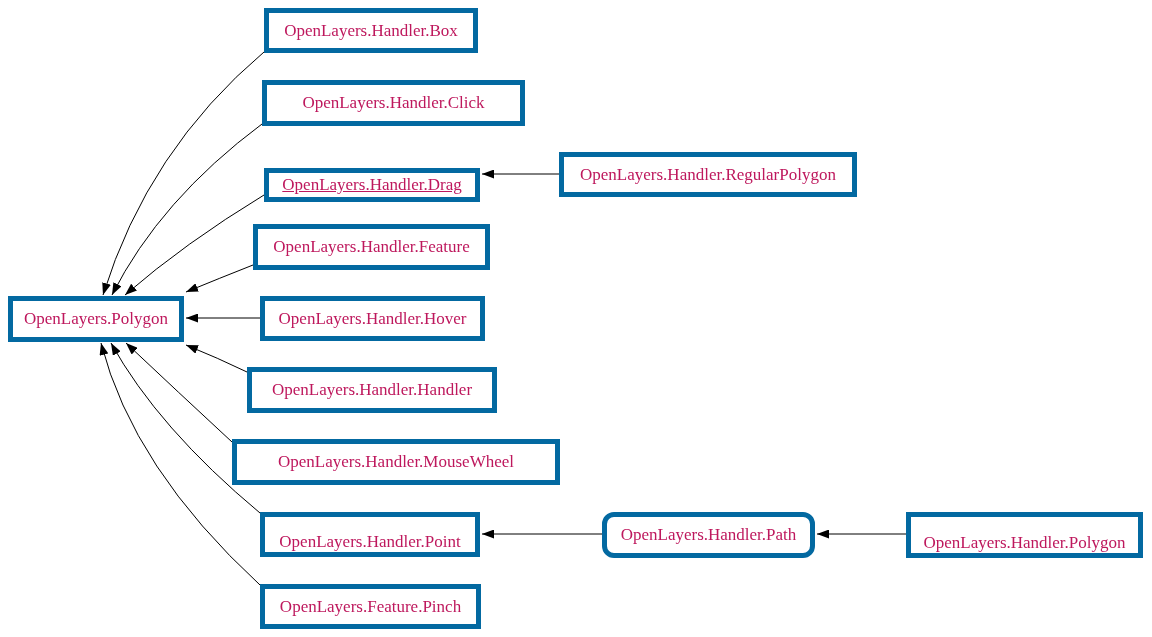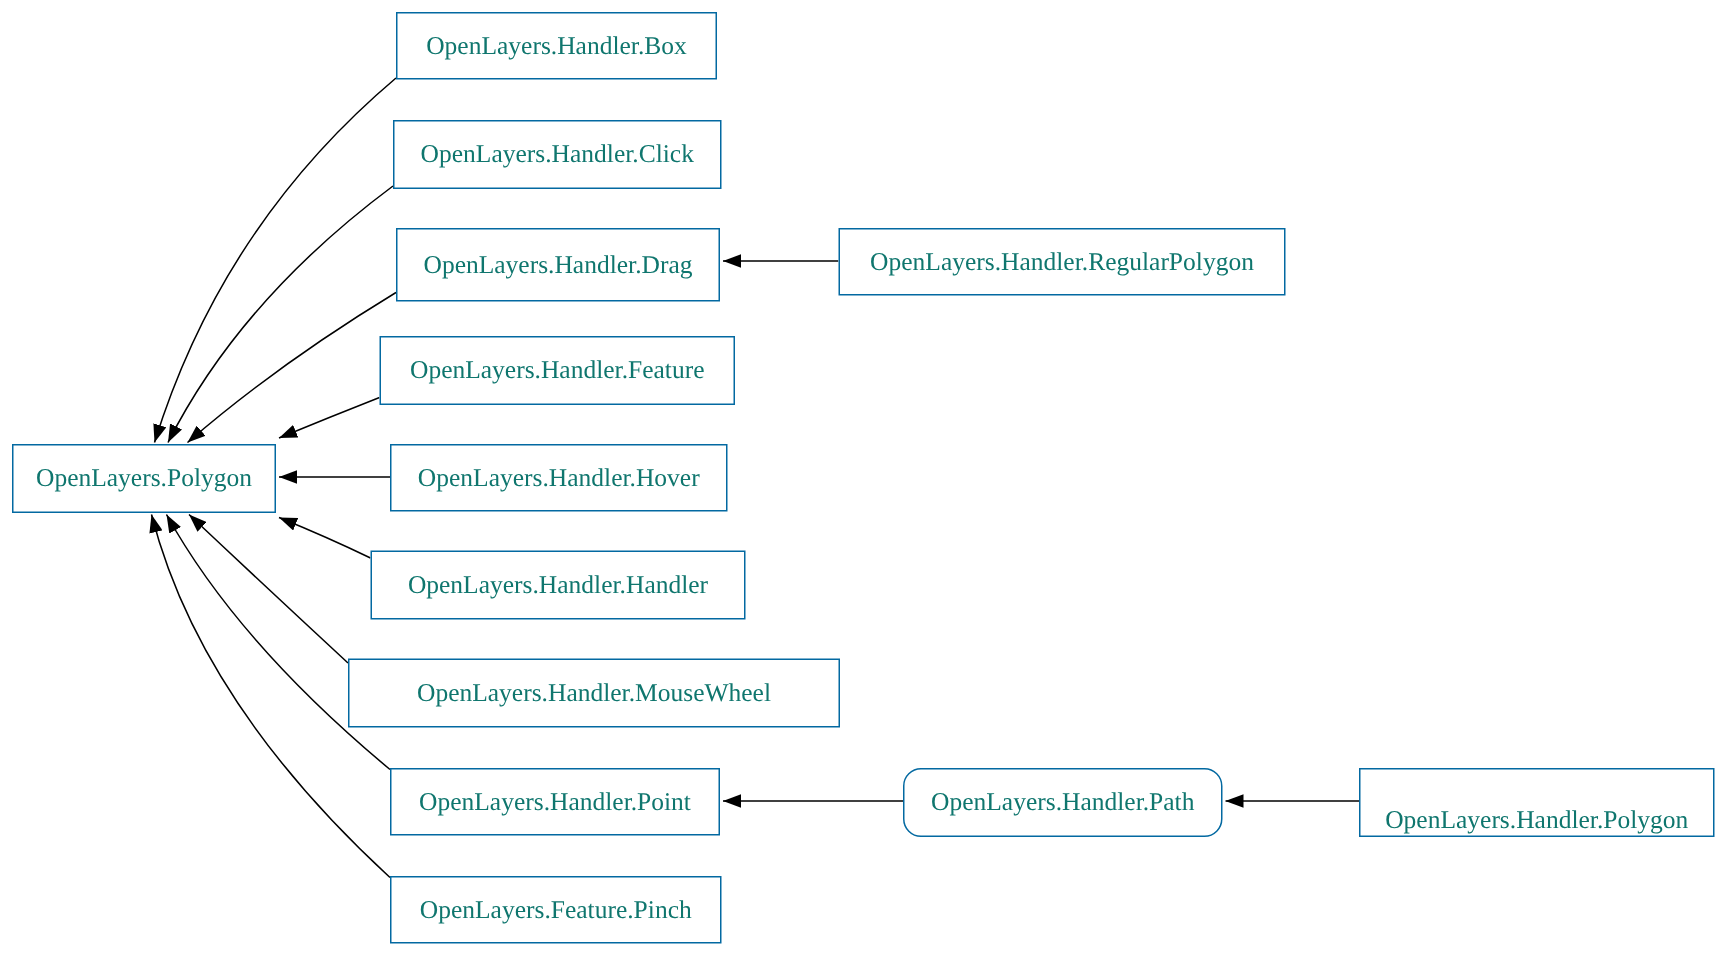--- a/index.html
+++ b/index.html
@@ -19,22 +19,22 @@
     position: absolute;
     left: 0;
     top: 0;
     width: 1152px;
     height: 637px;
   }
   .node {
     position: absolute;
     box-sizing: border-box;
     background: #ffffff;
-    border: 1px solid #0369a1;
-    color: #0f766e;
+    border: 5px solid #0369a1;
+    color: #be185d;
     font-size: 17px;
     display: flex;
     align-items: center;
     justify-content: center;
     white-space: nowrap;
     cursor: pointer;
   }
   .edge {
     fill: none;
     stroke: #000000;
@@ -66,42 +66,42 @@
         <path d="M906,534 L817,534" class="edge" marker-end="url(#arrowhead)"></path>
       </g>
   </svg>
   <div id="nodes">
       <div class="node" style="left: 8px; top: 296px; width: 176px; height: 46px;">
         <span>OpenLayers.Polygon</span>
       </div>
       <div class="node" style="left: 264px; top: 8px; width: 214px; height: 45px;">
         <span>OpenLayers.Handler.Box</span>
       </div>
-      <div class="node" style="left: 262px; top: 80px; width: 219px; height: 46px; text-align: right;">
+      <div class="node" style="left: 262px; top: 80px; width: 263px; height: 46px; text-align: right;">
         <span>OpenLayers.Handler.Click</span>
       </div>
-      <div class="node" style="left: 264px; top: 152px; width: 216px; height: 49px;">
+      <div class="node" style="left: 264px; top: 168px; width: 216px; height: 34px; text-decoration: underline;">
         <span>OpenLayers.Handler.Drag</span>
       </div>
       <div class="node" style="left: 559px; top: 152px; width: 298px; height: 45px;">
         <span>OpenLayers.Handler.RegularPolygon</span>
       </div>
       <div class="node" style="left: 253px; top: 224px; width: 237px; height: 46px;">
         <span>OpenLayers.Handler.Feature</span>
       </div>
       <div class="node" style="left: 260px; top: 296px; width: 225px; height: 45px;">
         <span>OpenLayers.Handler.Hover</span>
       </div>
       <div class="node" style="left: 247px; top: 367px; width: 250px; height: 46px;">
         <span>OpenLayers.Handler.Handler</span>
       </div>
       <div class="node" style="left: 232px; top: 439px; width: 328px; height: 46px;">
         <span>OpenLayers.Handler.MouseWheel</span>
       </div>
-      <div class="node" style="left: 260px; top: 512px; width: 220px; height: 45px;">
+      <div class="node" style="left: 260px; top: 512px; width: 220px; height: 45px; align-items: flex-end;">
         <span>OpenLayers.Handler.Point</span>
       </div>
       <div class="node" style="left: 602px; top: 512px; width: 213px; height: 46px; border-radius: 12px;">
         <span>OpenLayers.Handler.Path</span>
       </div>
       <div class="node" style="left: 906px; top: 512px; width: 237px; height: 46px; align-items: flex-end;">
         <span>OpenLayers.Handler.Polygon</span>
       </div>
       <div class="node" style="left: 260px; top: 584px; width: 221px; height: 45px;">
         <span>OpenLayers.Feature.Pinch</span>

